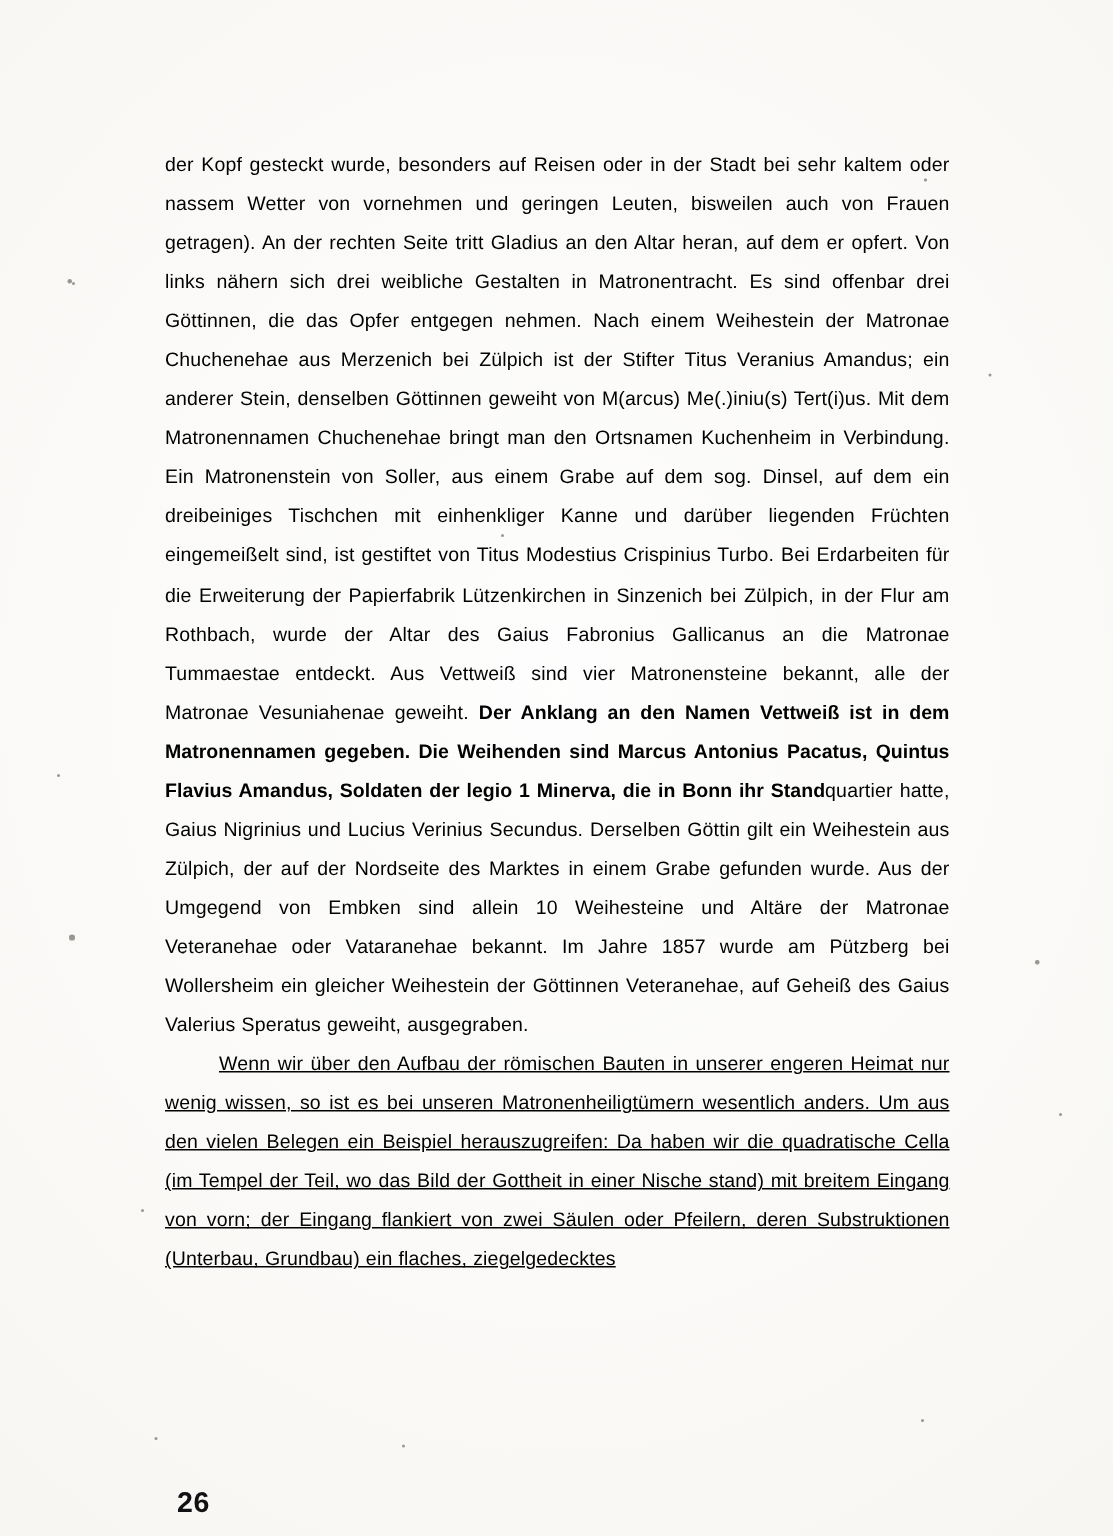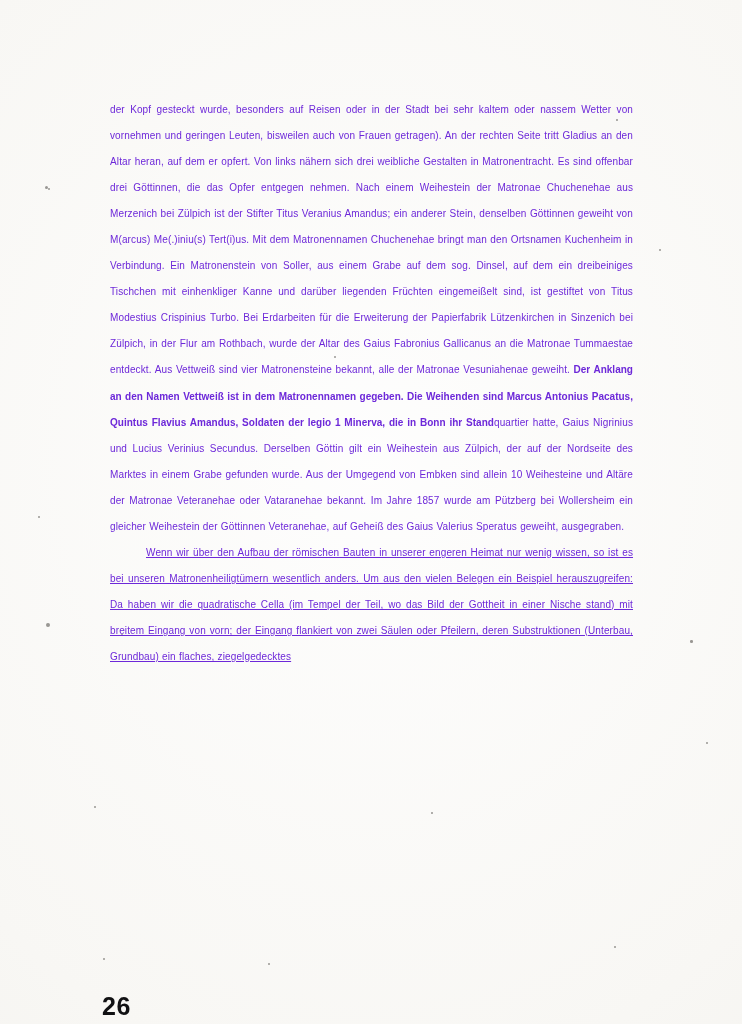--- a/index.html
+++ b/index.html
@@ -43,42 +43,42 @@
     position: absolute;
     left: 110px;
     top: 97px;
     width: 523px;
   }
 
   .para {
     margin: 0;
     text-align: justify;
     text-justify: inter-word;
-    color: #6d28d9;
-    font-size: 10px;
+    color: #000000;
+    font-size: 13px;
     line-height: 26.05px;
     letter-spacing: 0.12px;
     word-spacing: 0.3px;
     -webkit-font-smoothing: none;
   }
   .para.indented {
     text-indent: 36px;
     text-decoration: underline;
   }
   
   .heavy {
     font-weight: 700;
     letter-spacing: 0.02px;
   }
 
   #page-number {
     position: absolute;
-    left: 102px;
+    left: 118px;
     top: 992px;
-    font-size: 25px;
+    font-size: 19px;
     font-weight: 700;
     color: #111113;
     letter-spacing: 0.5px;
   }
 </style>
 </head>
 <body>
 
 <div id="page">
 

